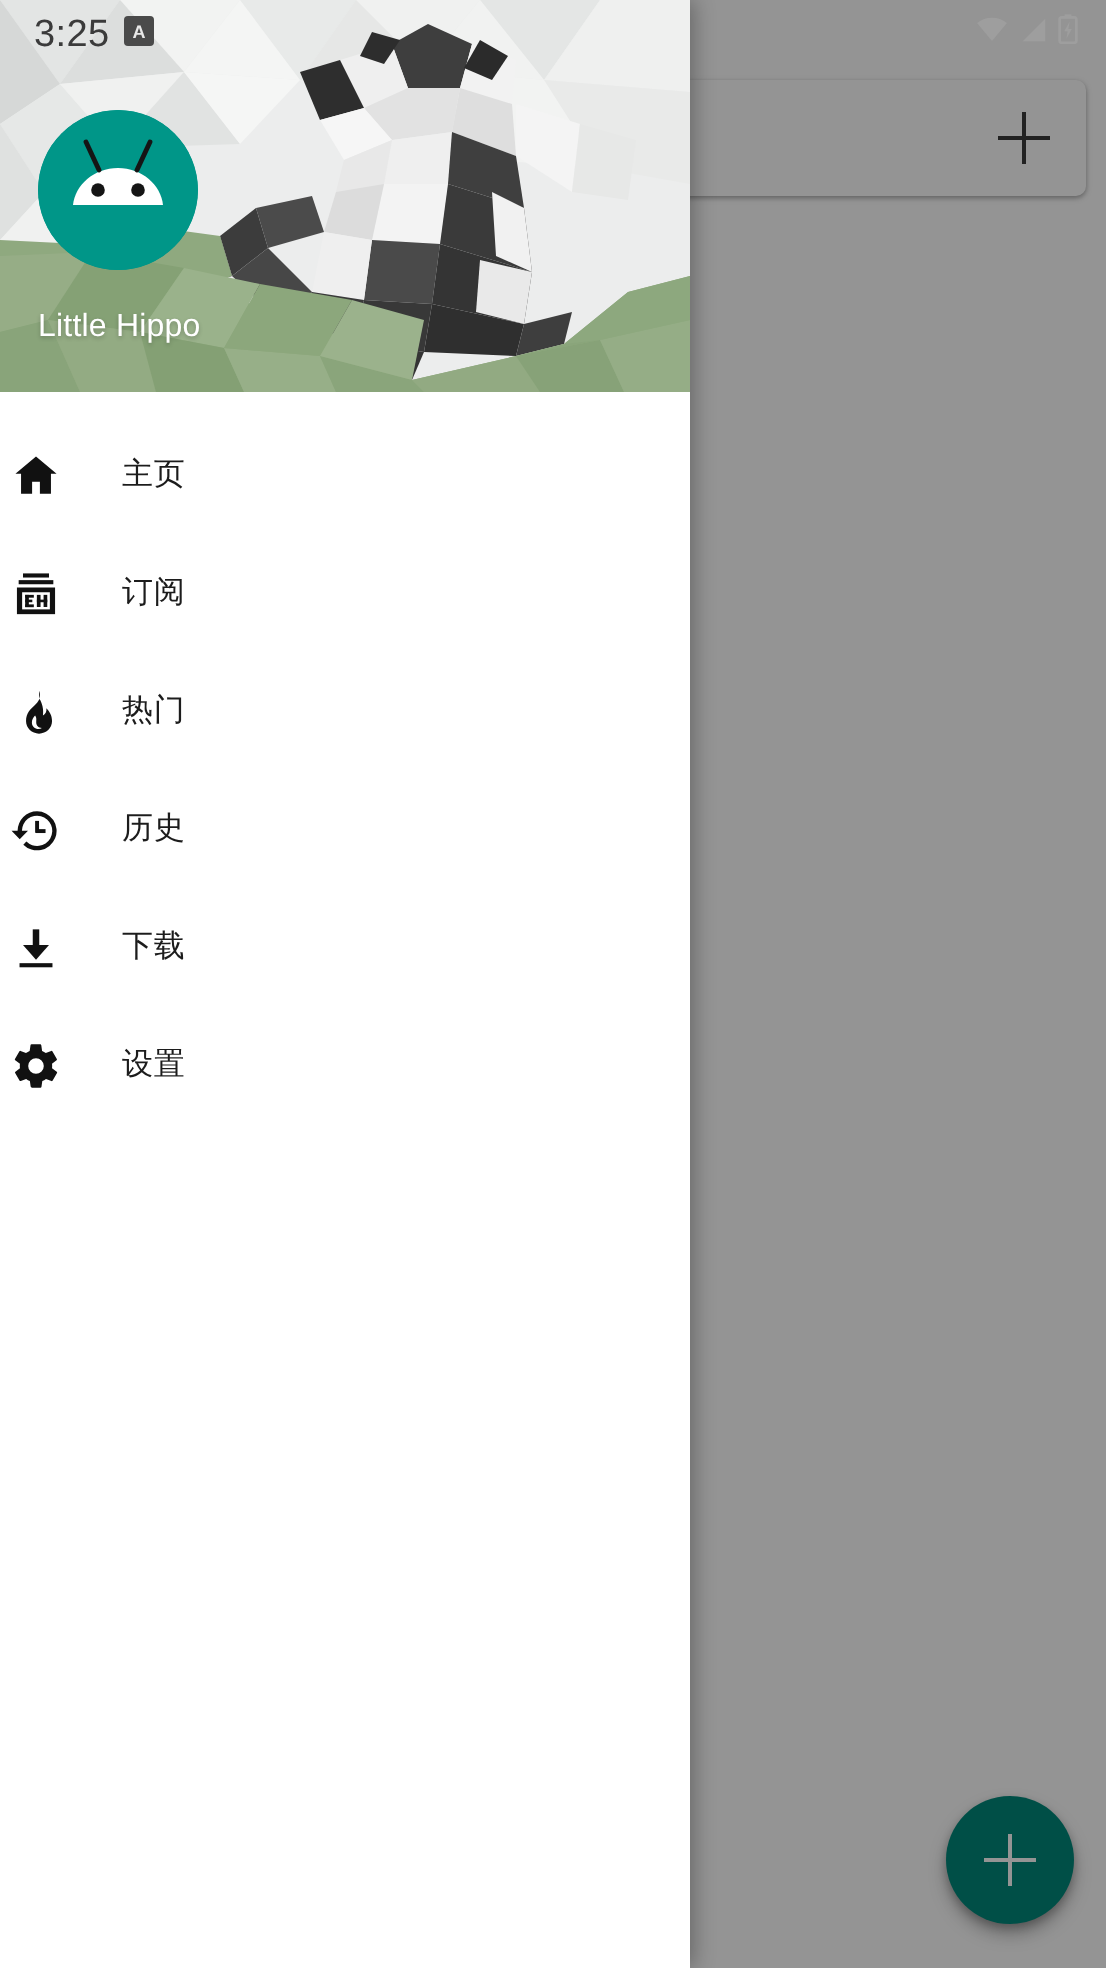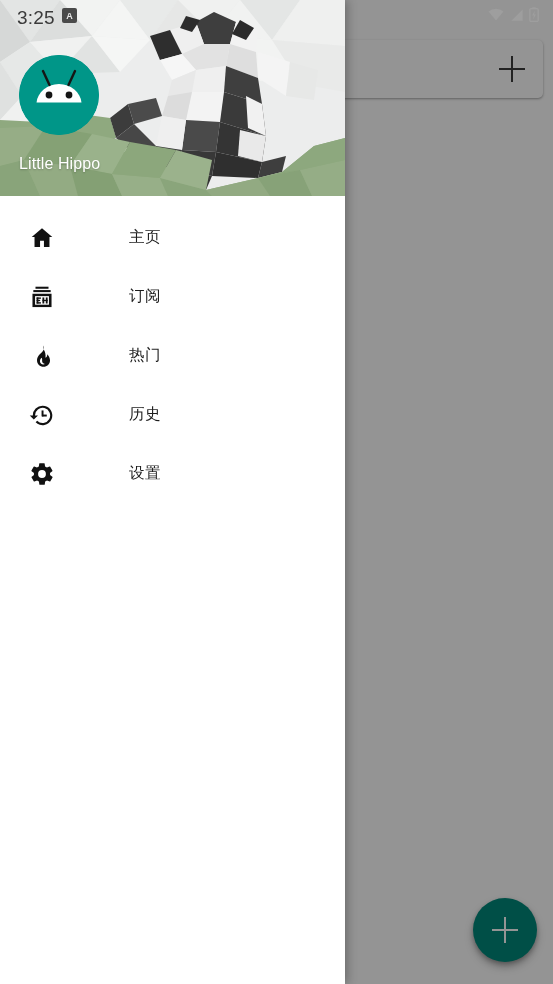--- a/index.html
+++ b/index.html
@@ -81,21 +81,21 @@
     font-size:16px; color:#ffffff; letter-spacing:.1px;
     text-shadow:0 1px 2px rgba(0,0,0,.22);
   }
   .night-toggle {
     position:absolute; right:22px; top:150px; z-index:6;
     width:30px; height:30px; display:flex; align-items:center; justify-content:center;
   }
 
   .drawer-menu { position:absolute; top:208px; left:0; width:345px; }
   .menu-item {
-    display:flex; align-items:center; height:59px; padding-left:24px;gap:44px;
+    display:flex; align-items:center; height:59px; 
   }
   .menu-icon {
     width:36px; height:36px; display:flex; align-items:center; justify-content:center;
     flex:0 0 36px;
   }
   .menu-icon svg { display:block; }
   .menu-label {
     margin-left:25px; font-size:15.5px; color:#1c1c1c; letter-spacing:.4px;
   }
 </style>
@@ -262,20 +262,30 @@
         <span class="menu-icon">
           <svg width="26" height="26" viewBox="0 0 24 24">
             <path d="M12.5 3.4a9 9 0 0 0-9 9H.7l3.7 3.7.07.13L8.3 12.4H5.5a7 7 0 1 1 2.06 4.94l-1.42 1.42A9 9 0 1 0 12.5 3.4z" fill="#111"></path>
             <rect x="11.6" y="7.8" width="1.8" height="5.5" fill="#111"></rect>
             <rect x="12" y="11.6" width="4.4" height="1.8" fill="#111"></rect>
           </svg>
         </span>
         <span class="menu-label">历史</span>
       </div>
 
+      <div class="menu-item">
+        <span class="menu-icon">
+          <svg width="26" height="26" viewBox="0 0 24 24">
+            <rect x="10.5" y="3.4" width="3" height="8.4" fill="#111"></rect>
+            <polygon points="6,10.6 18,10.6 12,17.4" fill="#111"></polygon>
+            <rect x="4.4" y="19" width="15.2" height="1.9" fill="#111"></rect>
+          </svg>
+        </span>
+        <span class="menu-label">下载</span>
+      </div>
 
       <div class="menu-item">
         <span class="menu-icon">
           <svg width="26" height="26" viewBox="0 0 24 24">
             <path d="M19.4 13c.04-.33.06-.66.06-1s-.02-.67-.07-1l2.1-1.63a.5.5 0 0 0 .12-.64l-2-3.46a.5.5 0 0 0-.6-.22l-2.49 1a7.3 7.3 0 0 0-1.7-1l-.38-2.65a.49.49 0 0 0-.5-.42h-4a.49.49 0 0 0-.48.42l-.38 2.65c-.6.25-1.17.59-1.7 1l-2.49-1a.49.49 0 0 0-.6.22l-2 3.46a.5.5 0 0 0 .12.64L4.6 11c-.05.33-.07.67-.07 1s.02.67.07 1l-2.1 1.63a.5.5 0 0 0-.12.64l2 3.46c.12.22.38.3.6.22l2.49-1c.52.41 1.08.75 1.7 1l.38 2.65c.4.24.25.42.49.42h4c.24 0 .45-.18.49-.42l.38-2.65c.6-.25 1.17-.59 1.7-1l2.49 1c.23.09.49 0 .6-.22l2-3.46a.5.5 0 0 0-.12-.64zM12 15.6A3.6 3.6 0 1 1 15.6 12 3.6 3.6 0 0 1 12 15.6z" fill="#111"></path>
           </svg>
         </span>
         <span class="menu-label">设置</span>
       </div>
 

